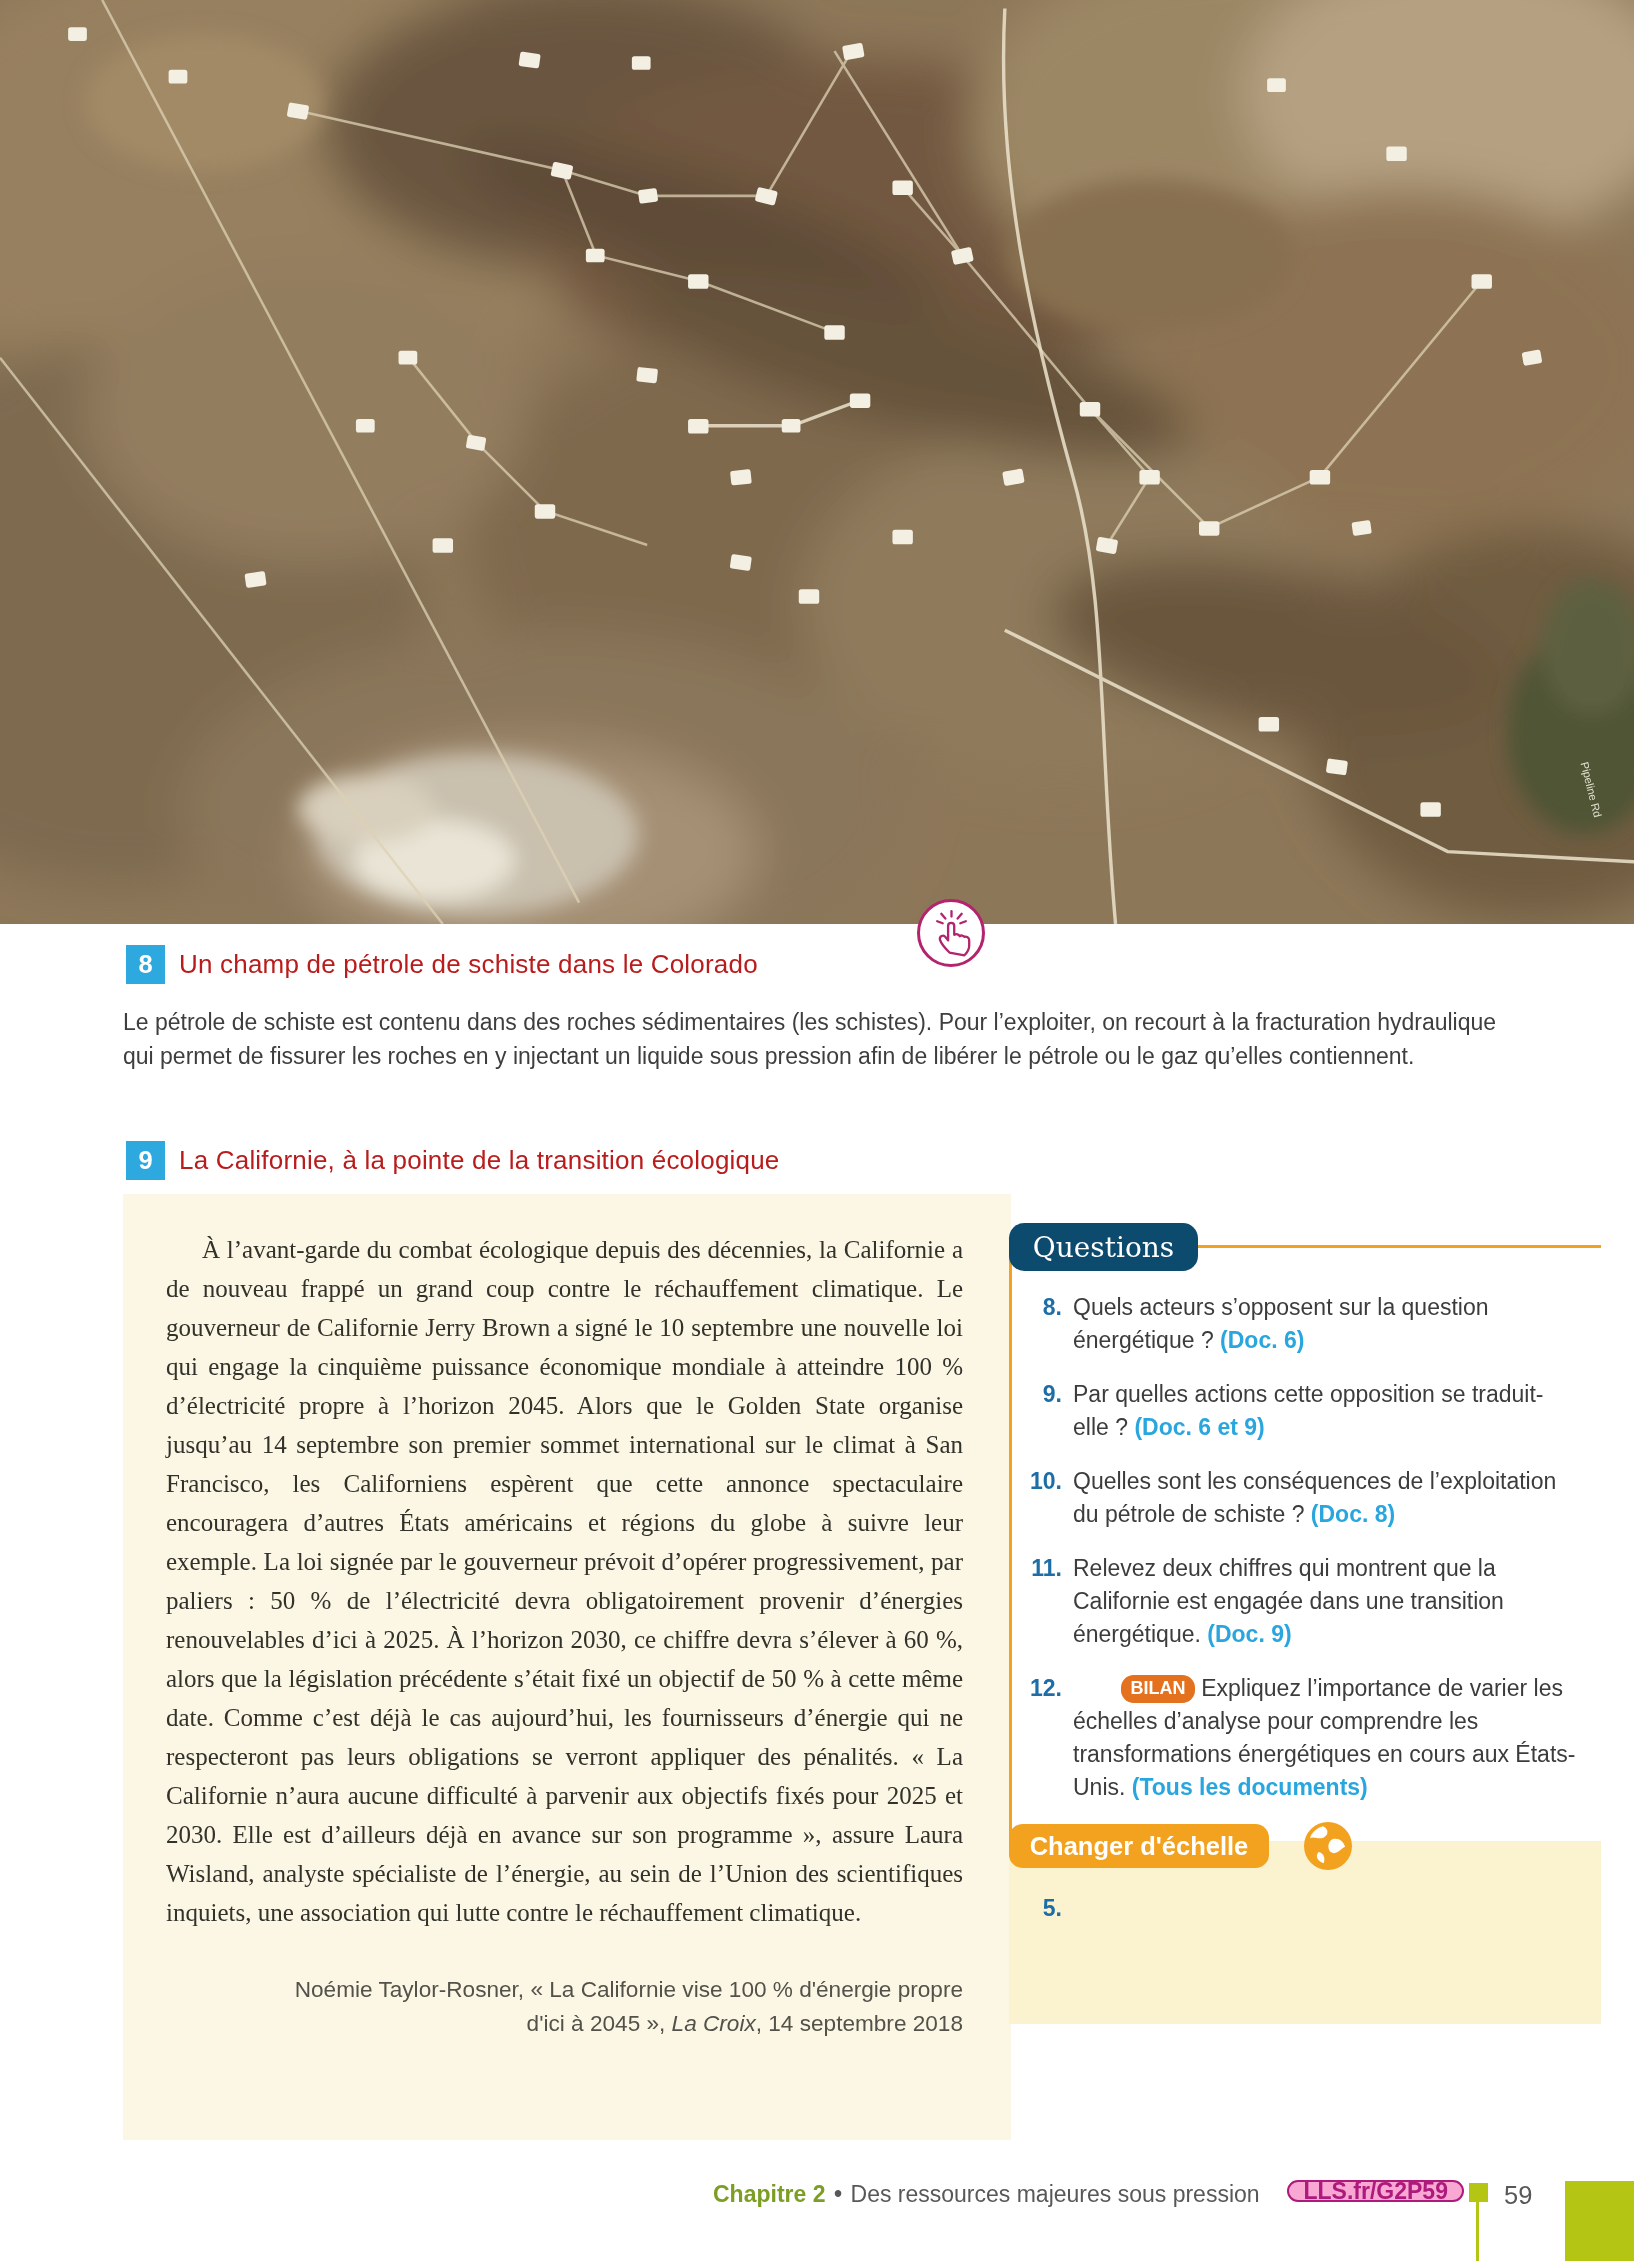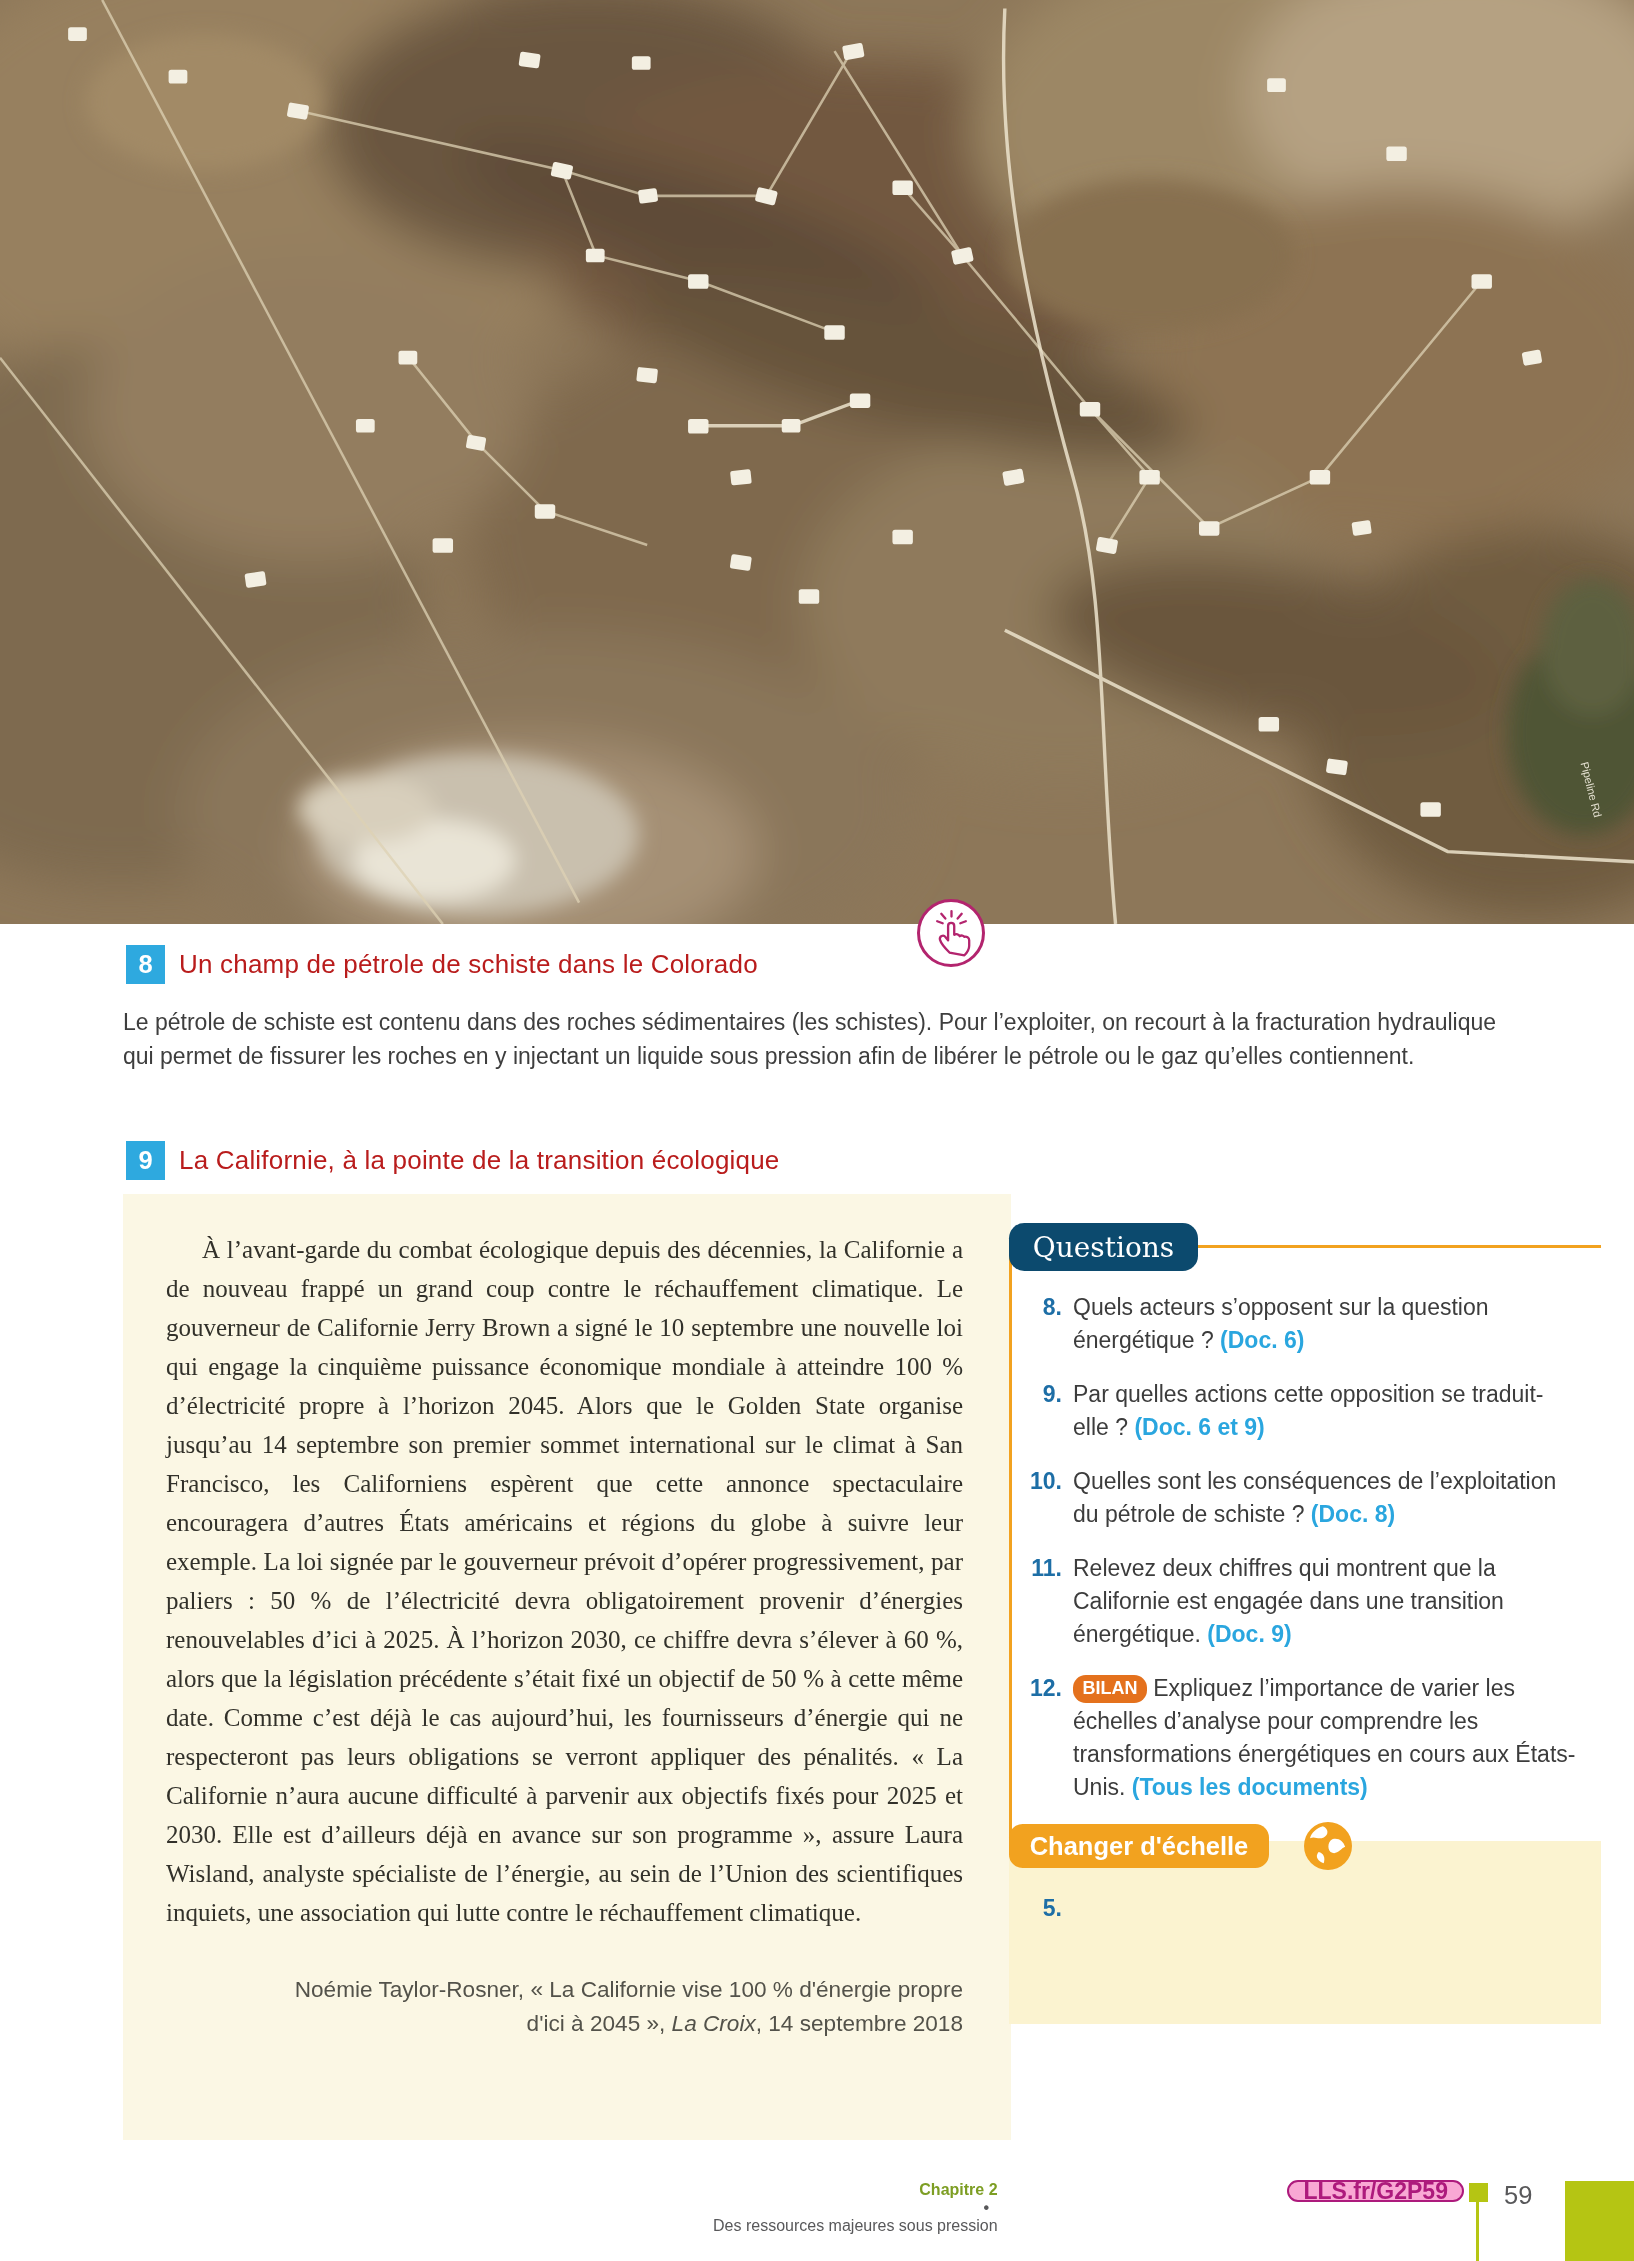--- a/index.html
+++ b/index.html
@@ -39,34 +39,34 @@
         display:flex;align-items:center;justify-content:center;}
   .q-hline{position:absolute;left:1198px;top:1245px;width:403px;height:2.6px;background:#f2a21f;}
   .q-list{position:absolute;left:1009px;top:1291px;width:592px;}
   .q-item{display:flex;margin-bottom:21px;}
   .q-num{width:53px;flex:0 0 53px;text-align:right;margin-right:11px;color:#1d6ea6;
         font-weight:bold;font-size:23px;line-height:33px;}
   .q-text{flex:1;font-size:23px;line-height:33px;color:#3c3c3c;padding-right:25.5px;}
   .q-ref{color:#2aa6df;font-weight:bold;}
   .bilan-badge{display:inline-block;background:#e4711d;color:#ffffff;font-weight:bold;
         font-size:18px;line-height:24px;padding:0.9px 9.4px 2.6px;border-radius:12.8px;
-        position:relative;top:-1.7px;}
+        position:relative;top:-1.7px;margin-left:48px;}
 
   
   .scale-box{position:absolute;left:1009px;top:1841px;width:592px;height:183px;background:#fbf3d0;}
   .scale-pill{position:absolute;left:1009px;top:1824px;width:260px;height:44px;background:#f2a21f;
         border-radius:13.6px;color:#ffffff;font-weight:bold;font-size:25.5px;display:flex;
         align-items:center;justify-content:center;}
   .globe{position:absolute;left:1304px;top:1822px;width:48px;height:48px;}
   .scale-item{position:absolute;left:1009px;top:1892px;width:592px;display:flex;}
   .scale-bold{font-weight:bold;color:#3c3c3c;}
 
   
-  .footer-line{position:absolute;top:2181px;left:713px;font-size:16px;color:#58585a;
-        display:flex;align-items:flex-end;height:39px;flex-direction:column;}
+  .footer-line{position:absolute;top:2181px;left:713px;font-size:23px;color:#58585a;
+        display:flex;align-items:flex-start;height:39px;}
   .footer-chapter{color:#7d9e24;font-weight:bold;}
   .footer-sep{margin:0 8.5px;color:#58585a;font-weight:bold;}
   .lls-pill{position:absolute;left:1287px;top:2180px;height:22px;box-sizing:border-box;
         border:2.6px solid #ad1a7c;border-radius:19.6px;color:#ad1a7c;font-weight:bold;font-size:23px;
         display:flex;align-items:center;padding:0 14.5px;background:#f9a8d4;}
   .page-square{position:absolute;left:1469px;top:2183px;width:19px;height:19px;background:#b5c513;}
   .page-vline{position:absolute;left:1476px;top:2202px;width:3.4px;height:60px;background:#b5c513;}
   .page-num{position:absolute;left:1504px;top:2181px;font-size:25.5px;color:#58585a;}
   .page-bookmark{position:absolute;left:1565px;top:2181px;width:70px;height:80px;background:#b5c513;}
 </style>

